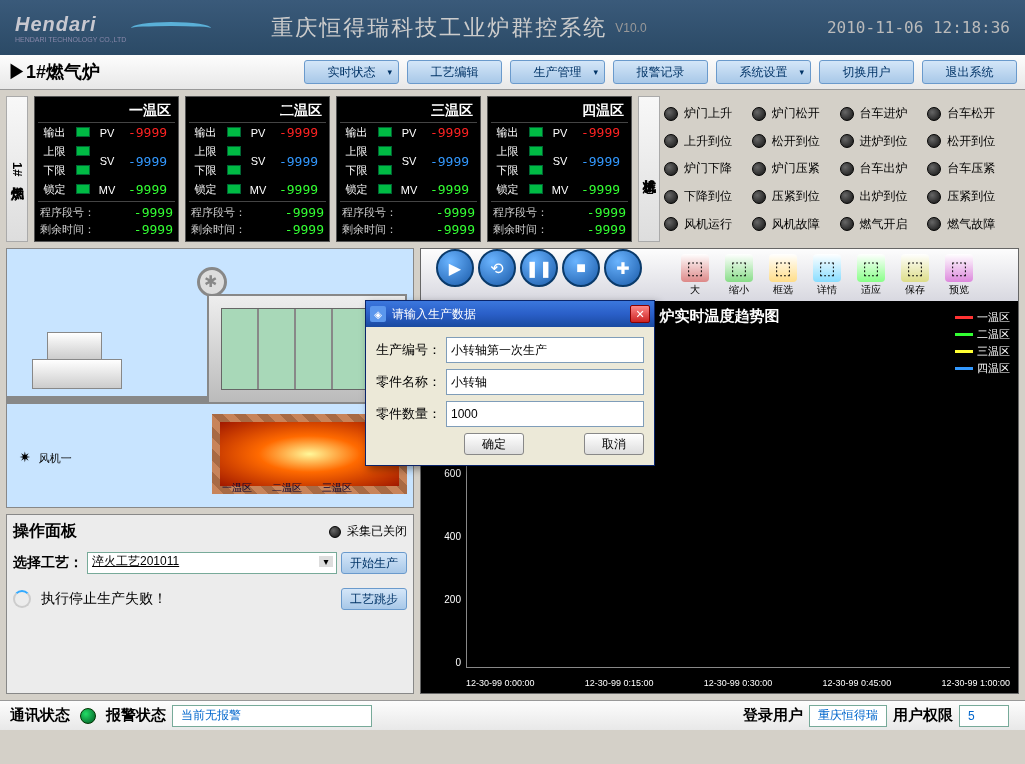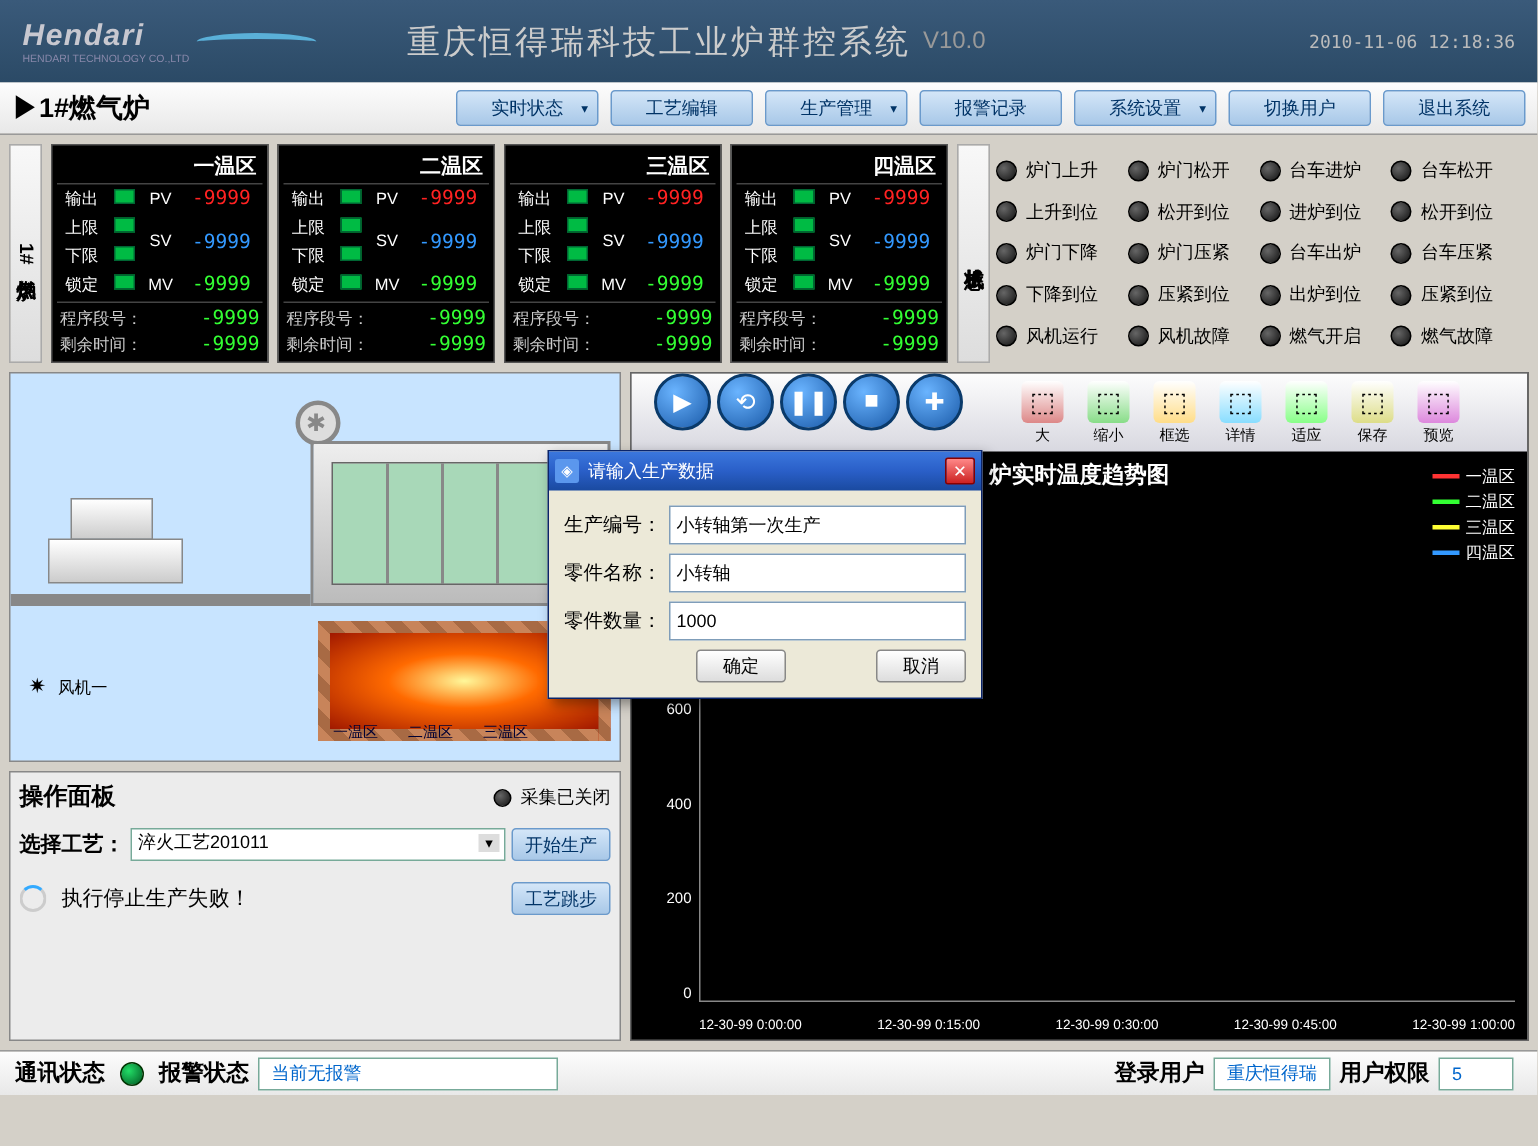--- a/index.html
+++ b/index.html
@@ -5,22 +5,22 @@
 * { margin:0; padding:0; box-sizing:border-box; font-family:"Microsoft YaHei","SimSun",sans-serif; }
 body { width:1025px; height:764px; background:#d4d0c8; overflow:hidden; font-size:12px; }
 
 
 .header { height:55px; background:linear-gradient(to bottom,#3a5a7a 0%,#2b4a66 100%); display:flex; align-items:center; padding:0 15px; color:#ddd; }
 .logo { font-size:20px; font-style:italic; font-weight:bold; color:#c8c8d0; letter-spacing:1px; }
 .logo-sub { font-size:7px; color:#88a; display:block; letter-spacing:0; }
 .swoosh { width:80px; height:15px; position:relative; margin-left:5px; }
 .swoosh::before { content:""; position:absolute; width:80px; height:8px; border-top:4px solid #5ab0d8; border-radius:50% 50% 0 0; top:2px; }
 .title { font-size:22px; color:#ccc; margin-left:60px; letter-spacing:2px; }
-.version { font-size:16px; color:#999; margin-left:8px; }
-.datetime { font-size:12px; color:#bbb; margin-left:auto; font-family:monospace; }
+.version { font-size:12px; color:#999; margin-left:8px; }
+.datetime { font-size:16px; color:#bbb; margin-left:auto; font-family:monospace; }
 
 
 .nav { height:35px; background:linear-gradient(to bottom,#fdfdfd,#e8e8e8); display:flex; align-items:center; padding:0 8px; border-bottom:1px solid #999; }
 .furnace-title { font-size:18px; font-weight:bold; }
 .nav-spacer { flex:1; }
 .nav-btn { width:95px; height:24px; margin-left:8px; background:linear-gradient(to bottom,#d4e6f8,#a8c8e8); border:1px solid #6a9acc; border-radius:3px; display:flex; align-items:center; justify-content:center; font-size:12px; color:#003366; cursor:pointer; position:relative; }
 .nav-btn.dd::after { content:"▾"; position:absolute; right:6px; font-size:9px; }
 
 
 .zones-row { display:flex; padding:6px; gap:6px; background:#d4d0c8; }
@@ -58,21 +58,21 @@
 .fan { position:absolute; top:200px; left:12px; font-size:11px; }
 .fan::before { content:"✷"; margin-right:8px; font-size:14px; }
 .zone-lbls { position:absolute; bottom:12px; left:215px; font-size:10px; color:#003; display:flex; gap:20px; }
 
 
 .ctrl-panel { border:1px solid #888; background:#ececec; padding:6px; flex:1; }
 .ctrl-head { display:flex; align-items:center; }
 .ctrl-title { font-size:16px; font-weight:bold; }
 .led-sm { width:12px; height:12px; border-radius:50%; background:radial-gradient(circle at 35% 35%,#666,#111); margin-left:auto; margin-right:6px; border:1px solid #000; }
 .ctrl-row { display:flex; align-items:center; margin-top:10px; gap:4px; }
-.select { flex:1; height:22px; border:1px solid #7a9; background:#fff; padding:0 4px; position:relative; }
+.select { flex:1; height:22px; border:1px solid #7a9; background:#fff; padding:0 4px; position:relative;text-decoration:underline; }
 .select::after { content:"▾"; position:absolute; right:3px; top:3px; background:#ddd; width:14px; text-align:center; font-size:10px; }
 .sm-btn { height:22px; padding:0 8px; background:linear-gradient(to bottom,#d4e6f8,#a8c8e8); border:1px solid #6a9acc; border-radius:3px; font-size:12px; color:#003366; cursor:pointer; display:flex; align-items:center; }
 .btn-row { display:flex; gap:4px; margin-top:8px; }
 .status-row { display:flex; align-items:center; margin-top:14px; }
 .spinner { width:18px; height:18px; border:2px solid #ccc; border-top-color:#3af; border-radius:50%; margin-right:10px; }
 
 
 .right-col { flex:1; display:flex; flex-direction:column; background:#000; border:1px solid #666; position:relative; }
 .toolbar { height:52px; background:linear-gradient(to bottom,#fdfdfd,#d8d8e0); display:flex; align-items:flex-end; padding:2px; overflow:hidden; }
 .tb-btn { width:44px; display:flex; flex-direction:column; align-items:center; font-size:10px; cursor:pointer; padding:2px 0;}

